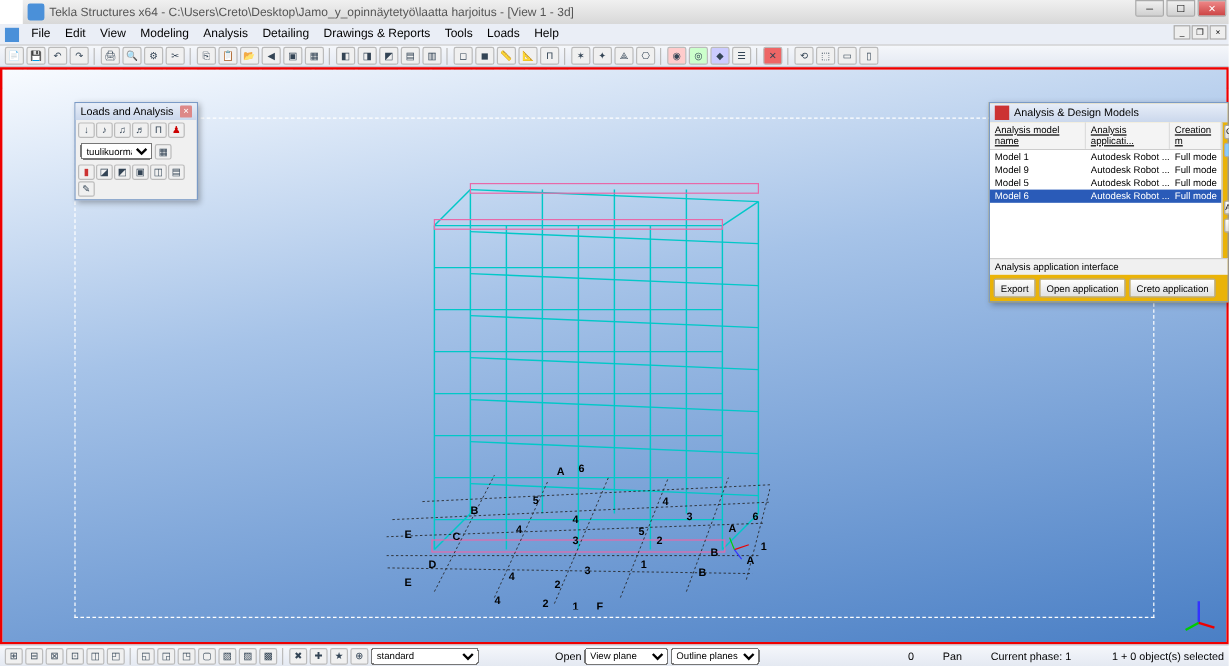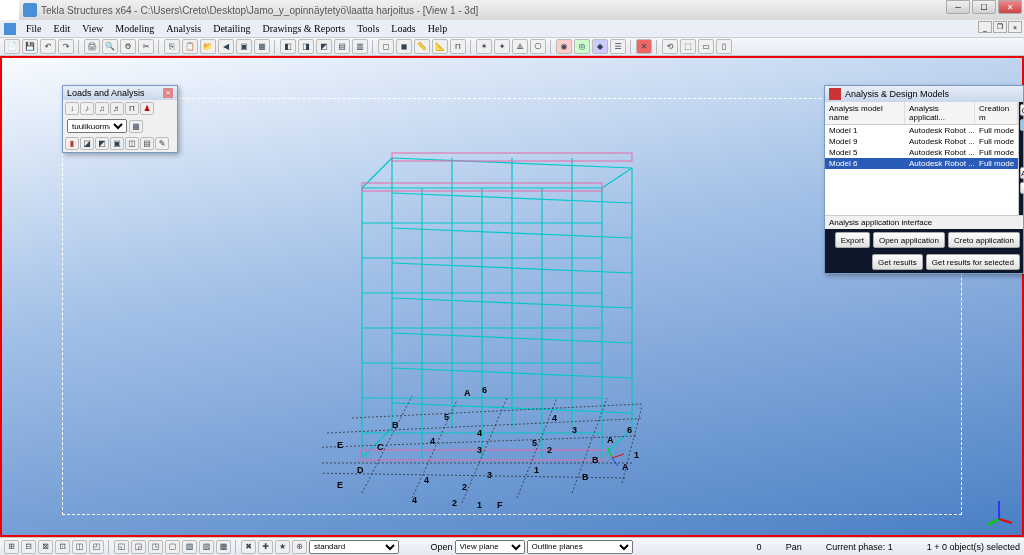--- a/index.html
+++ b/index.html
@@ -9,59 +9,59 @@
 .titlebar { height: 20px; background: linear-gradient(#f0f0f0,#d8d8d8); display: flex; align-items: center; font-size: 10px; padding: 0 4px; position: relative; margin-left: 19px; }
 .titlebar .icon { width: 14px; height: 14px; background: #4a90d9; margin-right: 4px; border-radius: 2px; }
 .titlebar .title { color: #555; }
 .win-controls { position: absolute; right: 2px; top: 0; display: flex; gap: 2px; }
 .win-btn { width: 24px; height: 14px; display: flex; align-items: center; justify-content: center; font-size: 8px; background: linear-gradient(#f0f0f0,#d0d0d0); border: 1px solid #aaa; border-radius: 0 0 2px 2px; cursor: pointer; }
 .win-btn.close { background: linear-gradient(#e88,#c44); color:#fff; }
 
 
 .menubar { height: 18px; background: #eaeef6; display: flex; align-items: center; font-size: 10px; padding: 0 4px; border-bottom: 1px solid #ccc; position: relative;}
 .menubar .icon { width: 12px; height: 12px; margin-right: 4px; }
-.menubar span.menu { padding: 2px 6px; cursor: pointer; font-family: Liberation Serif, serif; }
+.menubar span.menu { padding: 2px 6px; cursor: pointer; }
 .menubar .mdi-controls { position: absolute; right: 2px; top: 1px; display:flex; gap:1px; }
 .menubar .mdi-controls div { width:14px; height:12px; border:1px solid #aaa; background:#eee; font-size:7px; display:flex;align-items:center;justify-content:center; }
 
 
 .toolbar { height: 18px; background: linear-gradient(#f5f7fb,#e4e9f2); border-bottom: 1px solid #c4c9d4; display: flex; align-items: center; padding: 0 4px; gap: 2px; }
 .tb-btn { width: 16px; height: 15px; background: #f0f0f0; border: 1px solid #bbb; border-radius: 2px; display: flex; align-items: center; justify-content: center; font-size: 8px; cursor: pointer; color:#345; overflow:hidden;}
 .tb-sep { width: 2px; height: 14px; border-left: 1px solid #bbb; margin: 0 2px; }
 
 
 .viewport { position: absolute; left:0; top: 56px; right:0; bottom: 18px; background: linear-gradient(170deg, #f8fbff 0%, #a6c3e8 40%, #4a7fc5 100%); border: 2px solid #e00; overflow: hidden; }
 .workplane-border { position:absolute; left:60px; top:40px; right:60px; bottom:20px; border: 1px dashed #fff; }
 .structure { position: absolute; left: 320px; top: 70px; width: 320px; height: 380px; }
 
 
 .structure svg { position:absolute; left:0; top:0; width:100%; height:100%; }
 
 
-.loads-panel { position: absolute; left: 62px; top: 85px; width: 116px; background: #f0f0f0; border: 1px solid #7a9ac6; box-shadow: 2px 2px 5px rgba(0,0,0,0.3); font-size: 9px; }
+.loads-panel { position: absolute; left: 62px; top: 85px; width: 103px; background: #f0f0f0; border: 1px solid #7a9ac6; box-shadow: 2px 2px 5px rgba(0,0,0,0.3); font-size: 9px; }
 .loads-panel .hdr { background: linear-gradient(#e8eef8,#cad7ec); height: 14px; display:flex; align-items:center; padding: 0 4px; justify-content:space-between; }
 .loads-panel .hdr .closebtn { width:10px;height:10px; background:#d88; color:#fff; text-align:center; line-height:9px; font-size:8px; border-radius:1px;}
 .loads-panel .row { display:flex; padding: 2px; gap:1px; flex-wrap: wrap; }
 .loads-panel .row .tb-btn { width:14px; height:13px; }
 .loads-panel .row2 { padding: 2px 4px; display:flex; align-items:center; gap:2px; }
 .loads-panel select { font-size:8px; width:60px; height:14px; }
 .loads-panel .row2 .tb-btn { width:14px; height:13px; }
 
 
-.analysis-panel { position: absolute; right: 0; top: 85px; width: 200px; background: #0f172a; border: 1px solid #7a9ac6; box-shadow: 2px 2px 5px rgba(0,0,0,0.3); font-size: 9px; }
+.analysis-panel { position: absolute; right: 0; top: 85px; width: 200px; background: #eab308; border: 1px solid #7a9ac6; box-shadow: 2px 2px 5px rgba(0,0,0,0.3); font-size: 9px; }
 .analysis-panel .hdr { background: linear-gradient(#e8eef8,#cad7ec); height: 16px; display:flex; align-items:center; padding: 0 4px; }
 .analysis-panel .hdr .icon { width:12px;height:12px;background:#c33;margin-right:4px; }
 .analysis-panel .table-hdr { display:flex; background:#fff; border-bottom:1px solid #ccc; font-size:8px; }
-.analysis-panel .table-hdr > div { padding: 2px 4px; border-right:1px solid #ddd; background:#f4f4f4; }
+.analysis-panel .table-hdr > div { padding: 2px 4px; border-right:1px solid #ddd; background:#f4f4f4;text-decoration:underline; }
 .analysis-panel .tbody { background:#fff; height: 90px; overflow:hidden; }
 .analysis-panel .trow { display:flex; font-size:8px; }
 .analysis-panel .trow > div { padding: 1px 4px; overflow:hidden; white-space:nowrap; }
 .analysis-panel .trow.selected { background:#2a5bb8; color:#fff; }
 .analysis-panel .label-row { font-size:8px; padding:2px 4px; background:#f0f0f0; border-top:1px solid #ccc; }
-.analysis-panel .btn-row { display:flex; gap:3px; padding:3px; justify-content:flex-end; }
+.analysis-panel .btn-row { display:flex; gap:3px; padding:3px; }
 .analysis-panel button { font-size:8px; padding: 1px 5px; height:16px; background:linear-gradient(#fff,#e0e0e0); border:1px solid #aaa; border-radius:2px; cursor:pointer;}
 
 
 .statusbar { position:absolute; left:0; right:0; bottom:0; height:18px; background:linear-gradient(#f5f7fb,#e4e9f2); border-top:1px solid #c4c9d4; display:flex; align-items:center; font-size:9px; padding:0 4px; gap:2px; }
 .statusbar .sp { flex:1; }
 .statusbar select { font-size:8px; height:14px; }
 .statusbar .tb-btn { width:15px; height:14px; }
 
 
 .axis-widget { position:absolute; right:8px; bottom:8px; width:30px; height:30px; }
@@ -364,24 +364,20 @@
       <button style="font-size:7px;padding:0;height:12px;">Add</button>
       <button style="font-size:7px;padding:0;height:12px;">S</button>
     </div>
   </div>
   <div class="label-row">Analysis application interface</div>
   <div class="btn-row">
     <button>Export</button>
     <button>Open application</button>
     <button>Creto application</button>
   </div>
-  <div class="btn-row">
-    <button>Get results</button>
-    <button>Get results for selected</button>
-  </div>
 </div>
 
 <div class="statusbar">
   <div class="tb-btn">⊞</div>
   <div class="tb-btn">⊟</div>
   <div class="tb-btn">⊠</div>
   <div class="tb-btn">⊡</div>
   <div class="tb-btn">◫</div>
   <div class="tb-btn">◰</div>
   <div class="tb-sep"></div>
@@ -394,21 +390,21 @@
   <div class="tb-btn">▩</div>
   <div class="tb-sep"></div>
   <div class="tb-btn">✖</div>
   <div class="tb-btn">✚</div>
   <div class="tb-btn">★</div>
   <div class="tb-btn">⊕</div>
   <select style="width:90px"><option>standard</option></select>
   <div class="sp"></div>
   <span>Open</span>
   <select style="width:70px"><option>View plane</option></select>
-  <select style="width:106px"><option>Outline planes</option></select>
+  <select style="width:74px"><option>Outline planes</option></select>
   <div style="width:120px"></div>
   <span>0</span>
   <span style="width:20px"></span>
   <span>Pan</span>
   <span style="width:20px"></span>
   <span>Current phase: 1</span>
   <span style="width:30px"></span>
   <span>1 + 0 object(s) selected</span>
 </div>
 

